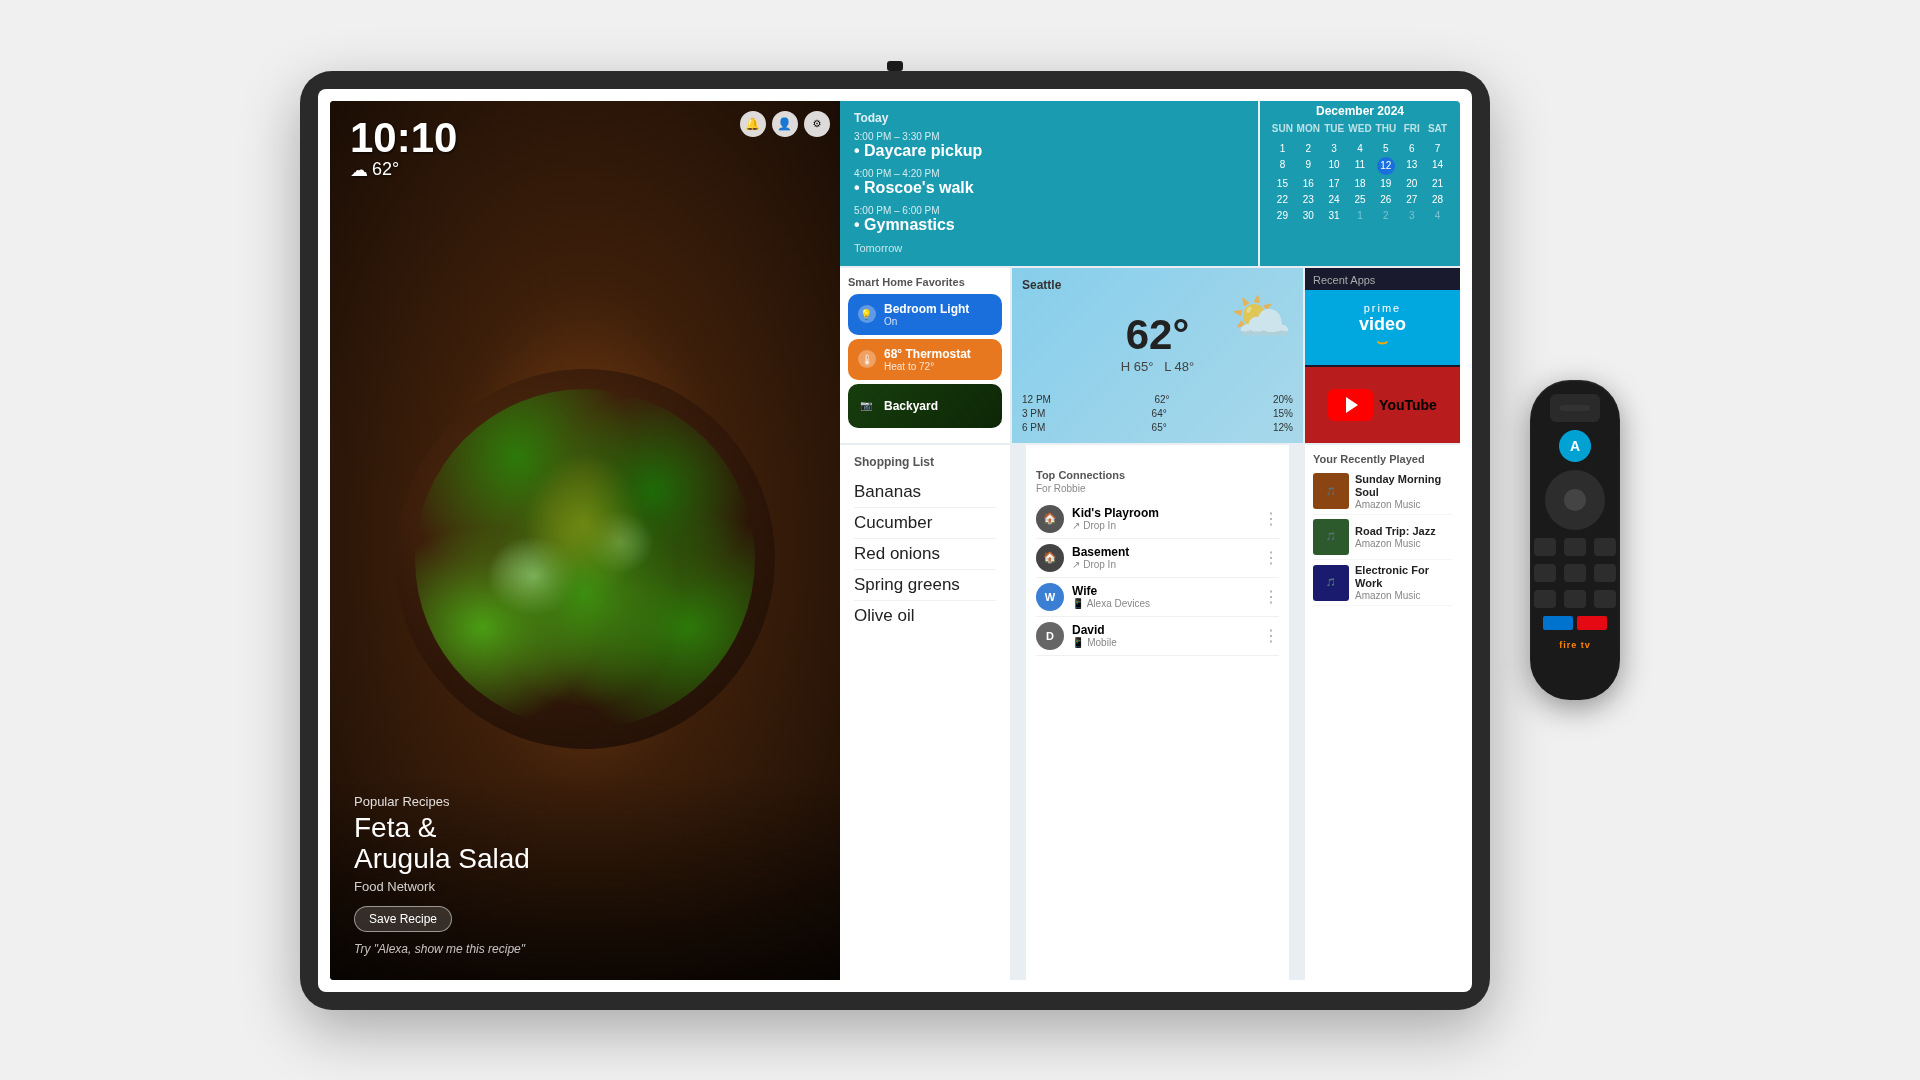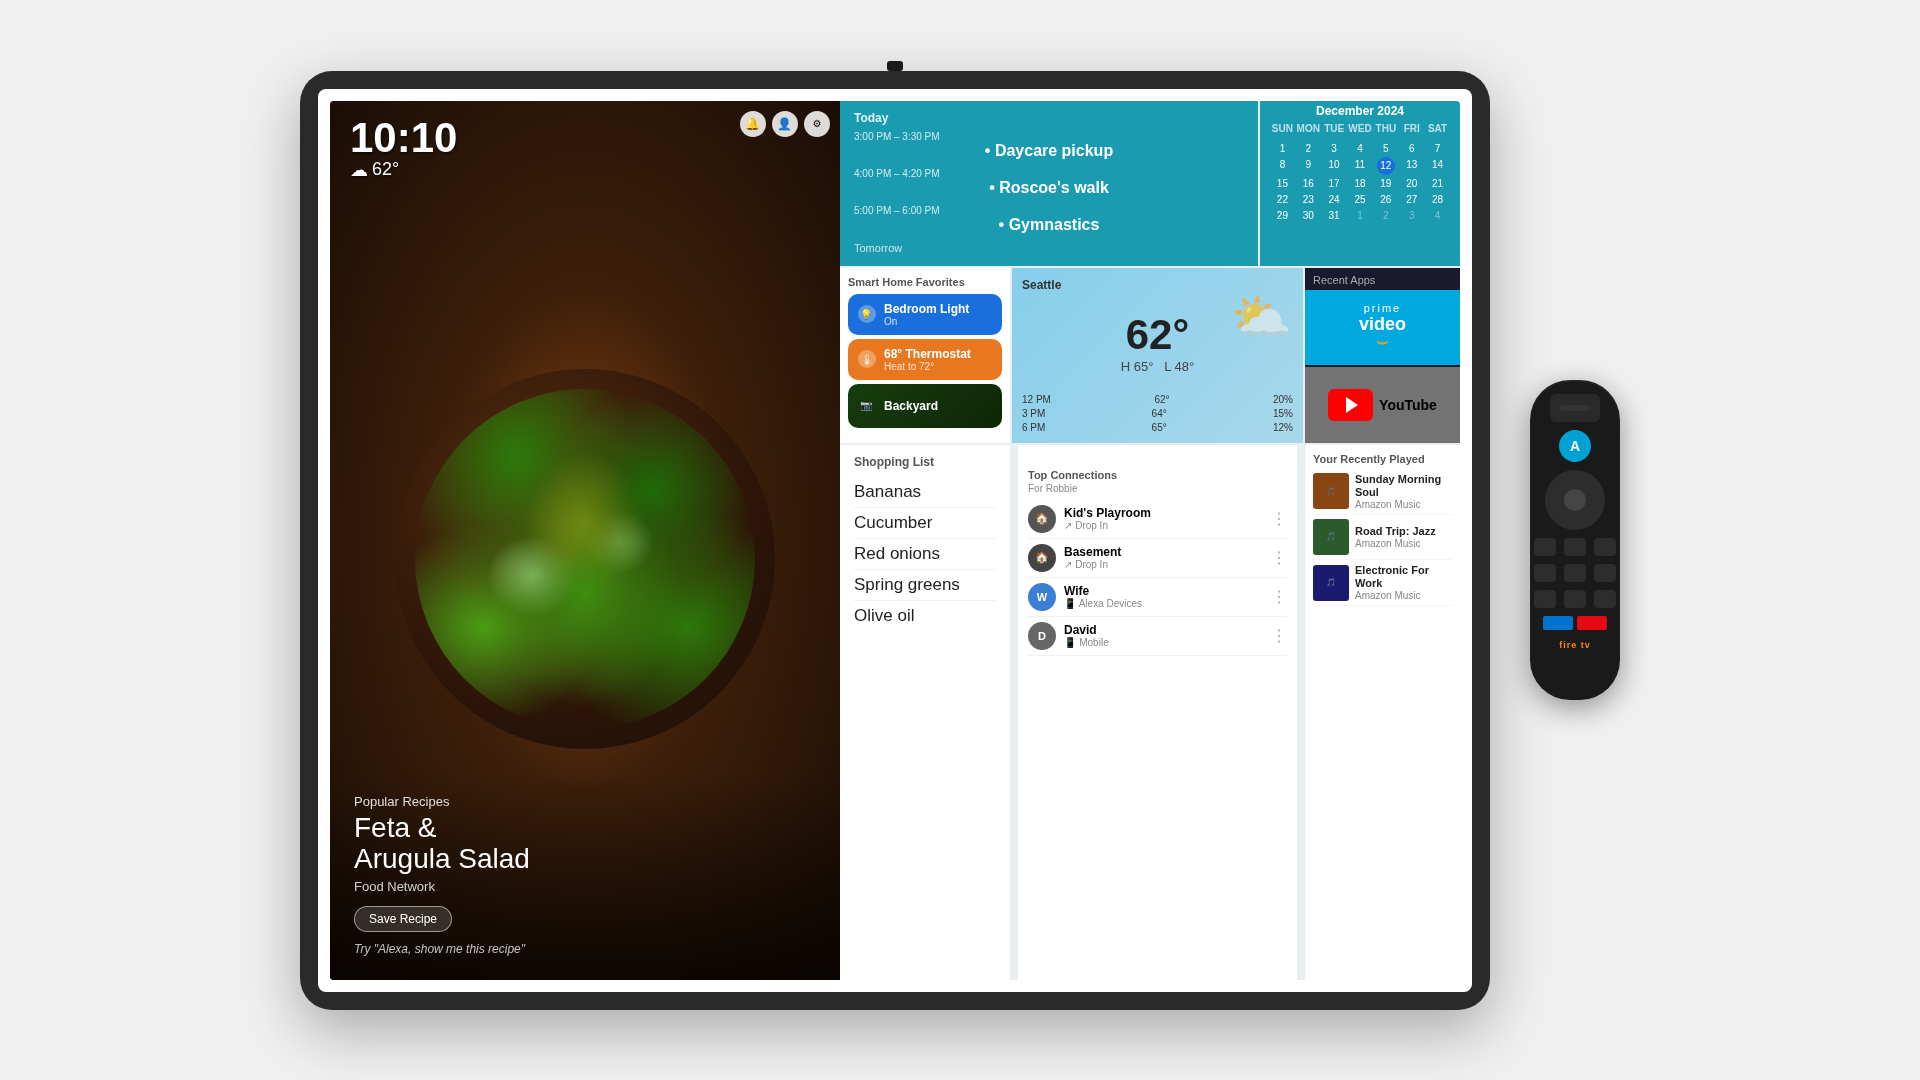--- a/index.html
+++ b/index.html
@@ -197,21 +197,20 @@
       font-weight: 600;
     }
     .event-time {
       font-size: 10px;
       opacity: 0.8;
     }
     .event-name {
       font-size: 16px;
       font-weight: bold;
       margin-bottom: 8px;
-      text-align: center;
     }
     .tomorrow-label {
       font-size: 11px;
       opacity: 0.75;
       margin-top: 2px;
     }
     .calendar-panel {
       width: 200px;
       background: #1b9bb0;
       padding: 3px 10px;
@@ -358,21 +357,21 @@
     }
     .prime-video-bg {
       background: #00a8e0;
       width: 100%;
       height: 100%;
       display: flex;
       align-items: center;
       justify-content: center;
     }
     .youtube-bg {
-      background: #737373;
+      background: #b91c1c;
       width: 100%;
       height: 100%;
       display: flex;
       align-items: center;
       justify-content: center;
     }
     .prime-logo {
       color: white;
       font-size: 14px;
       font-weight: bold;
@@ -402,21 +401,21 @@
     }
     .apps-label {
       font-size: 11px;
       color: #aaa;
       padding: 6px 8px 2px;
     }
 
     
     .bottom-row {
       display: flex;
-      gap: 8px;
+      gap: 16px;
       flex: 1;
     }
     .shopping-panel {
       width: 170px;
       background: white;
       padding: 10px 14px;
       overflow: hidden;
     }
     .shopping-title {
       font-size: 12px;

